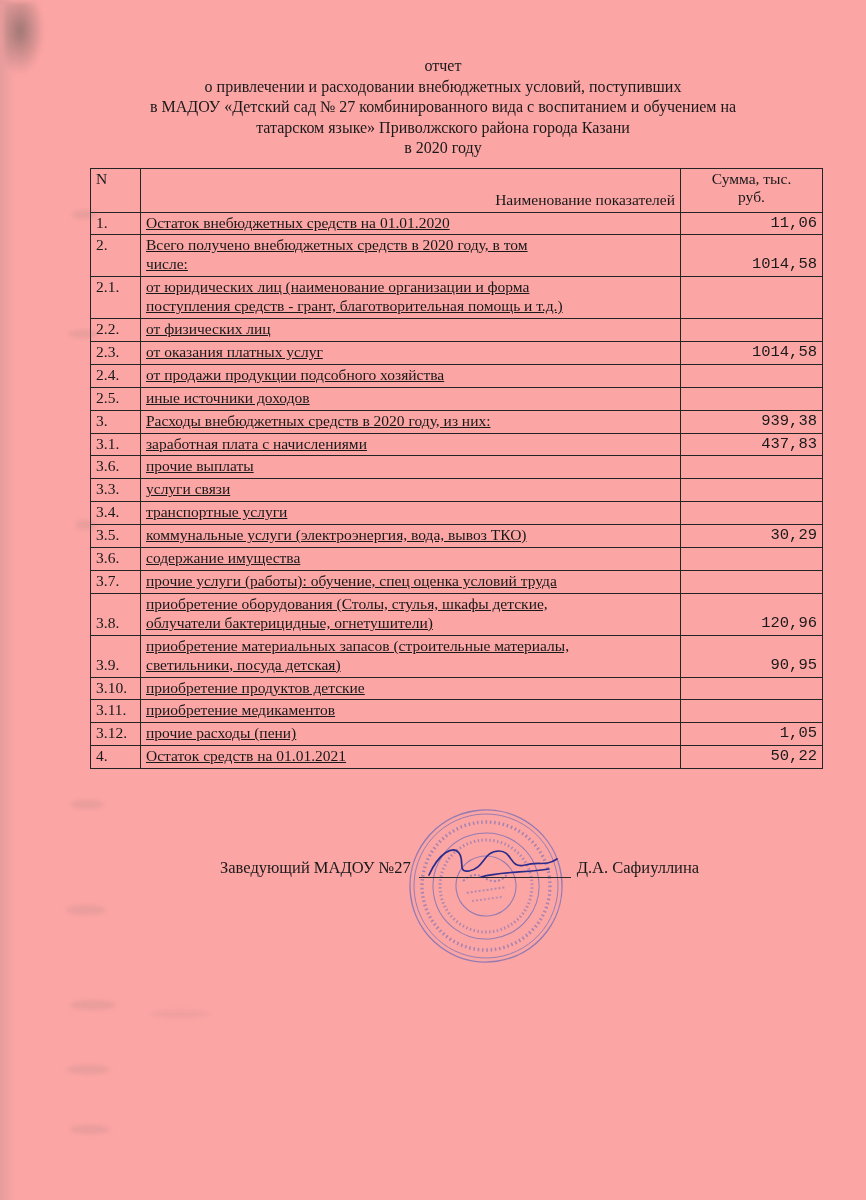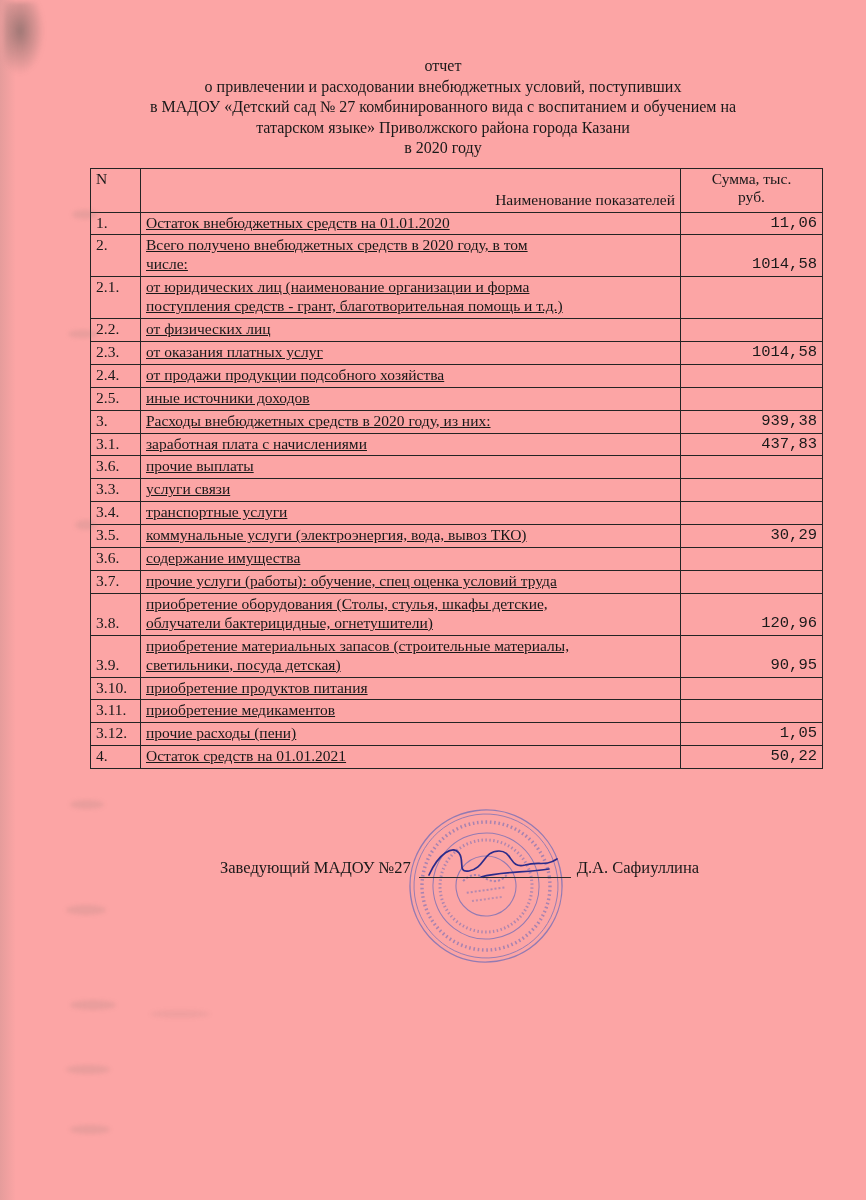--- a/index.html
+++ b/index.html
@@ -236,21 +236,21 @@
       <td class="td-sum v-bottom">120,96</td>
     </tr>
         <tr>
       <td class="td-num v-bottom">3.9.</td>
       <td class="td-name">приобретение материальных запасов (строительные материалы,
 светильники, посуда детская)</td>
       <td class="td-sum v-bottom">90,95</td>
     </tr>
         <tr>
       <td class="td-num">3.10.</td>
-      <td class="td-name">приобретение продуктов питания</td>
+      <td class="td-name">приобретение продуктов детские</td>
       <td class="td-sum"></td>
     </tr>
         <tr>
       <td class="td-num">3.11.</td>
       <td class="td-name">приобретение медикаментов</td>
       <td class="td-sum"></td>
     </tr>
         <tr>
       <td class="td-num">3.12.</td>
       <td class="td-name">прочие расходы (пени)</td>

